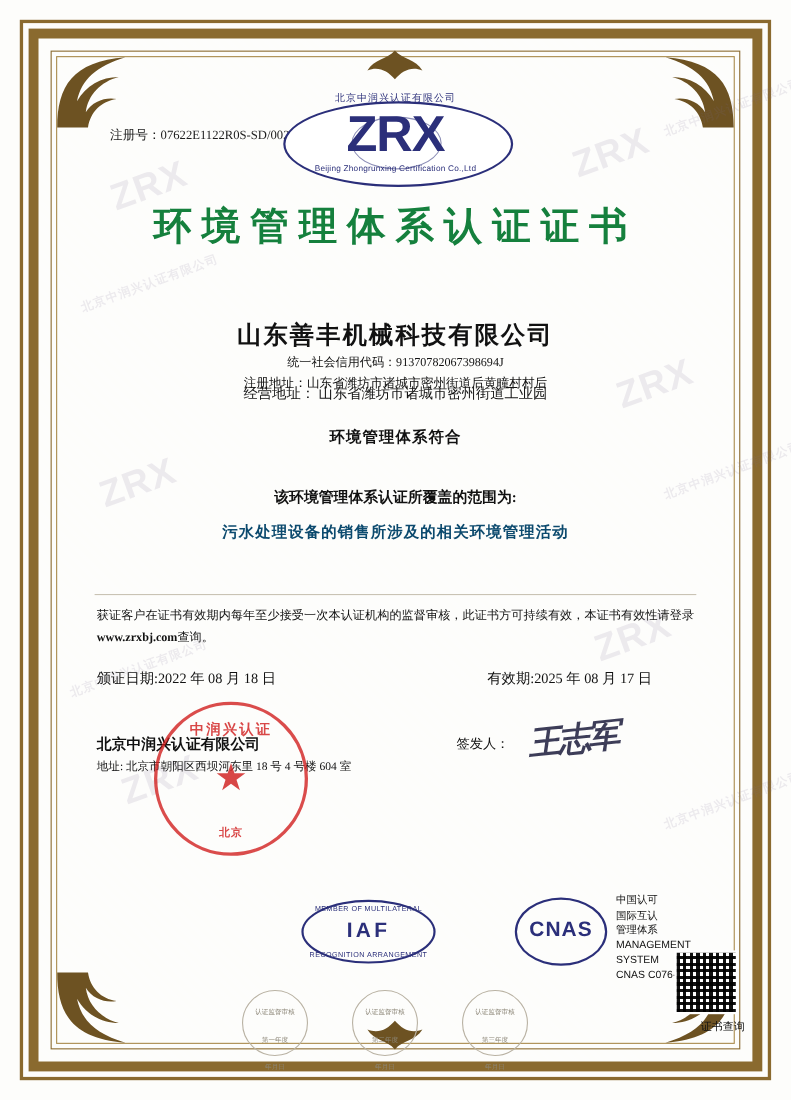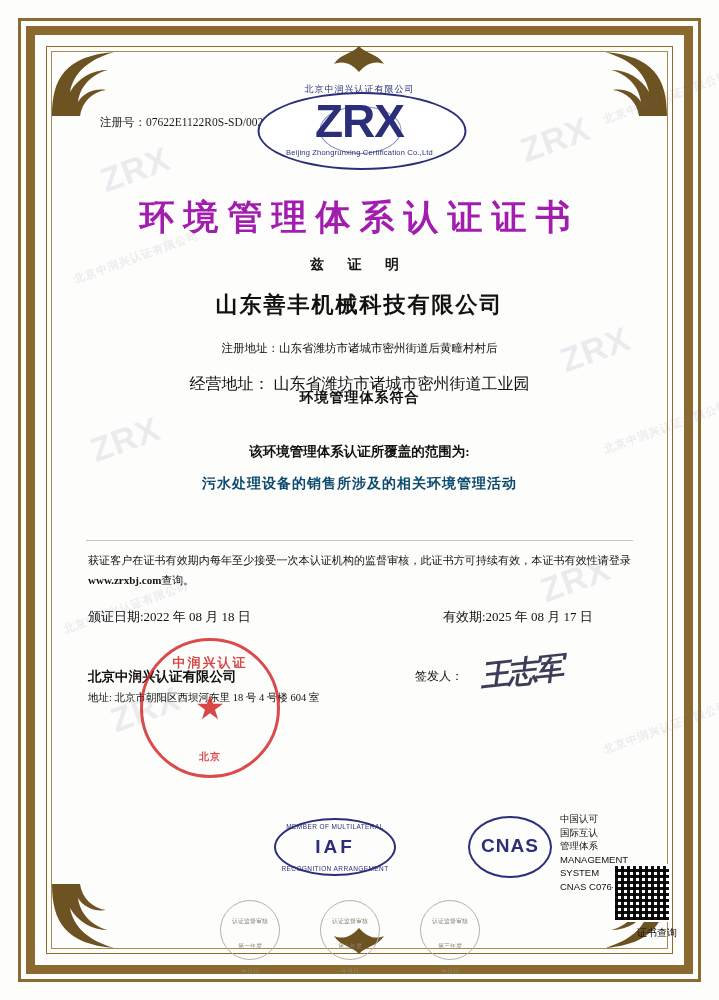--- a/index.html
+++ b/index.html
@@ -102,23 +102,23 @@
     position:absolute;left:0;top:62px;width:100%;
     font-size:7.5px;color:#2b2f7a;letter-spacing:.2px;
     font-family:"Liberation Sans", sans-serif;
   }
   .logo .globe{
     position:absolute;left:62px;top:20px;width:80px;height:46px;
     border:1px solid #2b2f7a;border-radius:50%;opacity:.55;
   }
 
   .title{
-    position:absolute;left:0;right:0;top:134px;
+    position:absolute;left:0;right:0;top:122px;
     text-align:center;
-    font-size:35px;font-weight:bold;color:#a21caf;
+    font-size:35px;font-weight:bold;color:#15803d;
     letter-spacing:9px;
     font-family:"Liberation Serif", serif;
   }
   .subtitle{
     position:absolute;left:0;right:0;top:170px;
     text-align:center;font-size:11px;color:#222;
   }
   .zizhengming{
     position:absolute;left:0;right:0;top:196px;
     text-align:center;font-size:14px;font-weight:bold;color:#111;
@@ -131,22 +131,22 @@
   }
   .credit{
     position:absolute;left:0;right:0;top:262px;
     text-align:center;font-size:11px;color:#111;
   }
   .addr1{
     position:absolute;left:0;right:0;top:281px;
     text-align:center;font-size:11.5px;color:#111;
   }
   .addr2{
-    position:absolute;left:0;right:0;top:314px;
-    text-align:center;font-size:16px;color:#111;
+    position:absolute;left:0;right:0;top:289px;
+    text-align:center;font-size:13px;color:#111;
   }
   .conform{
     position:absolute;left:0;right:0;top:329px;
     text-align:center;font-size:14px;font-weight:bold;color:#111;
     letter-spacing:1px;
   }
   .standard{
     position:absolute;left:0;right:0;top:352px;
     text-align:center;font-size:21px;font-weight:bold;color:#111;
     font-family:"Liberation Sans", sans-serif;
@@ -346,23 +346,23 @@
 
     <div class="logo">
       <div class="ellipse"></div>
       <div class="globe"></div>
       <div class="cn-top">北京中润兴认证有限公司</div>
       <div class="zrx">ZRX</div>
       <div class="en-bottom">Beijing Zhongrunxing Certification Co.,Ltd</div>
     </div>
 
     <div class="title">环境管理体系认证证书</div>
-    <div class="zizhengming">兹 证 明</div>
 
     <div class="company">山东善丰机械科技有限公司</div>
+    <div class="credit">统一社会信用代码：91370782067398694J</div>
     <div class="addr1">注册地址：山东省潍坊市诸城市密州街道后黄疃村村后</div>
     <div class="addr2">经营地址： 山东省潍坊市诸城市密州街道工业园</div>
 
     <div class="conform">环境管理体系符合</div>
     <div class="scope-label">该环境管理体系认证所覆盖的范围为:</div>
     <div class="scope-text">污水处理设备的销售所涉及的相关环境管理活动</div>
 
     <div class="divider"></div>
 
     <div class="notice">

